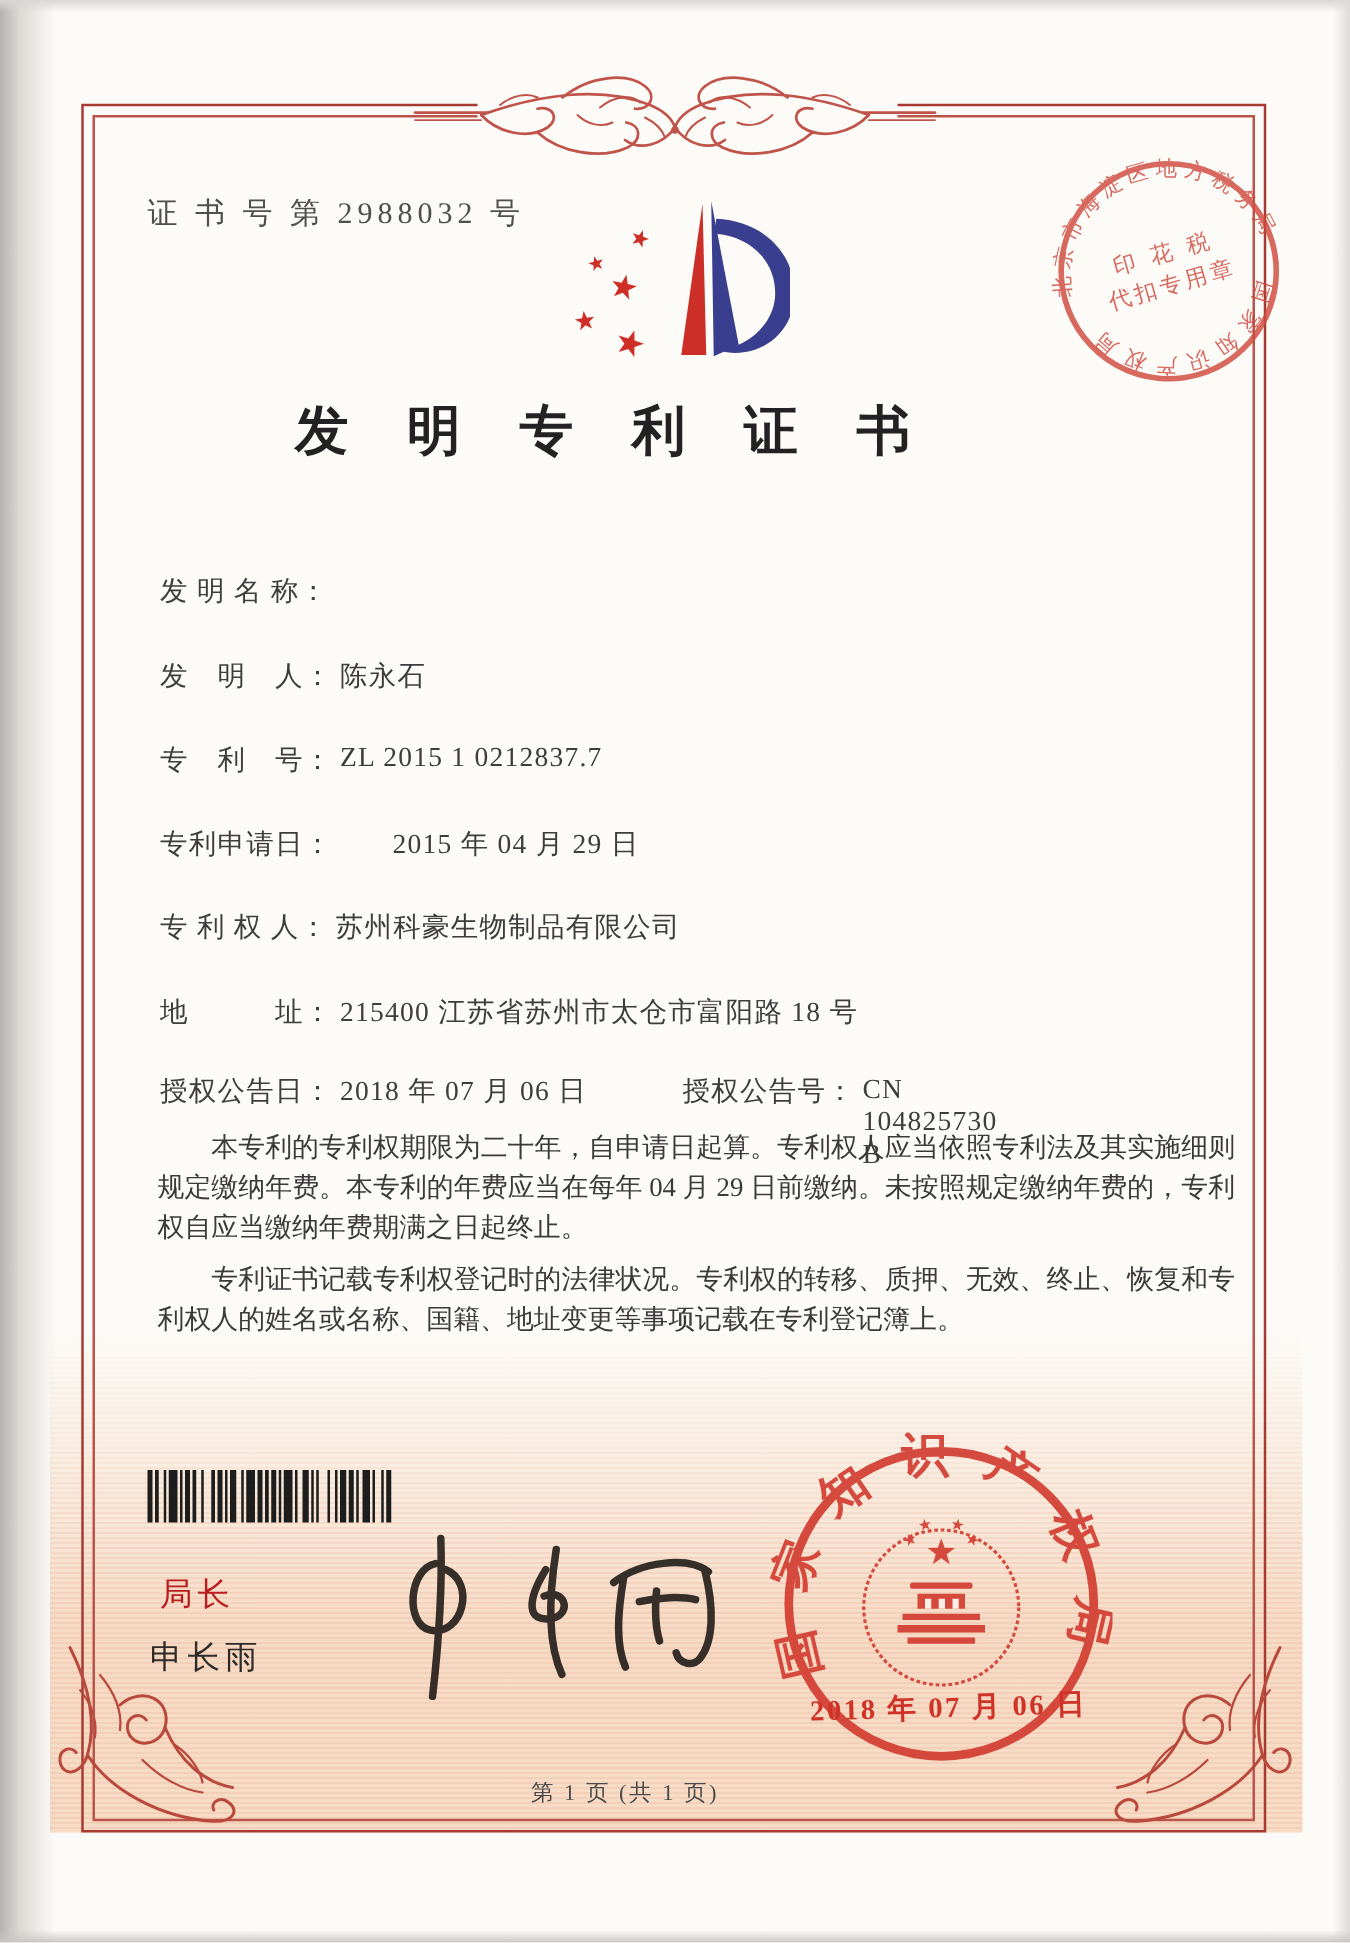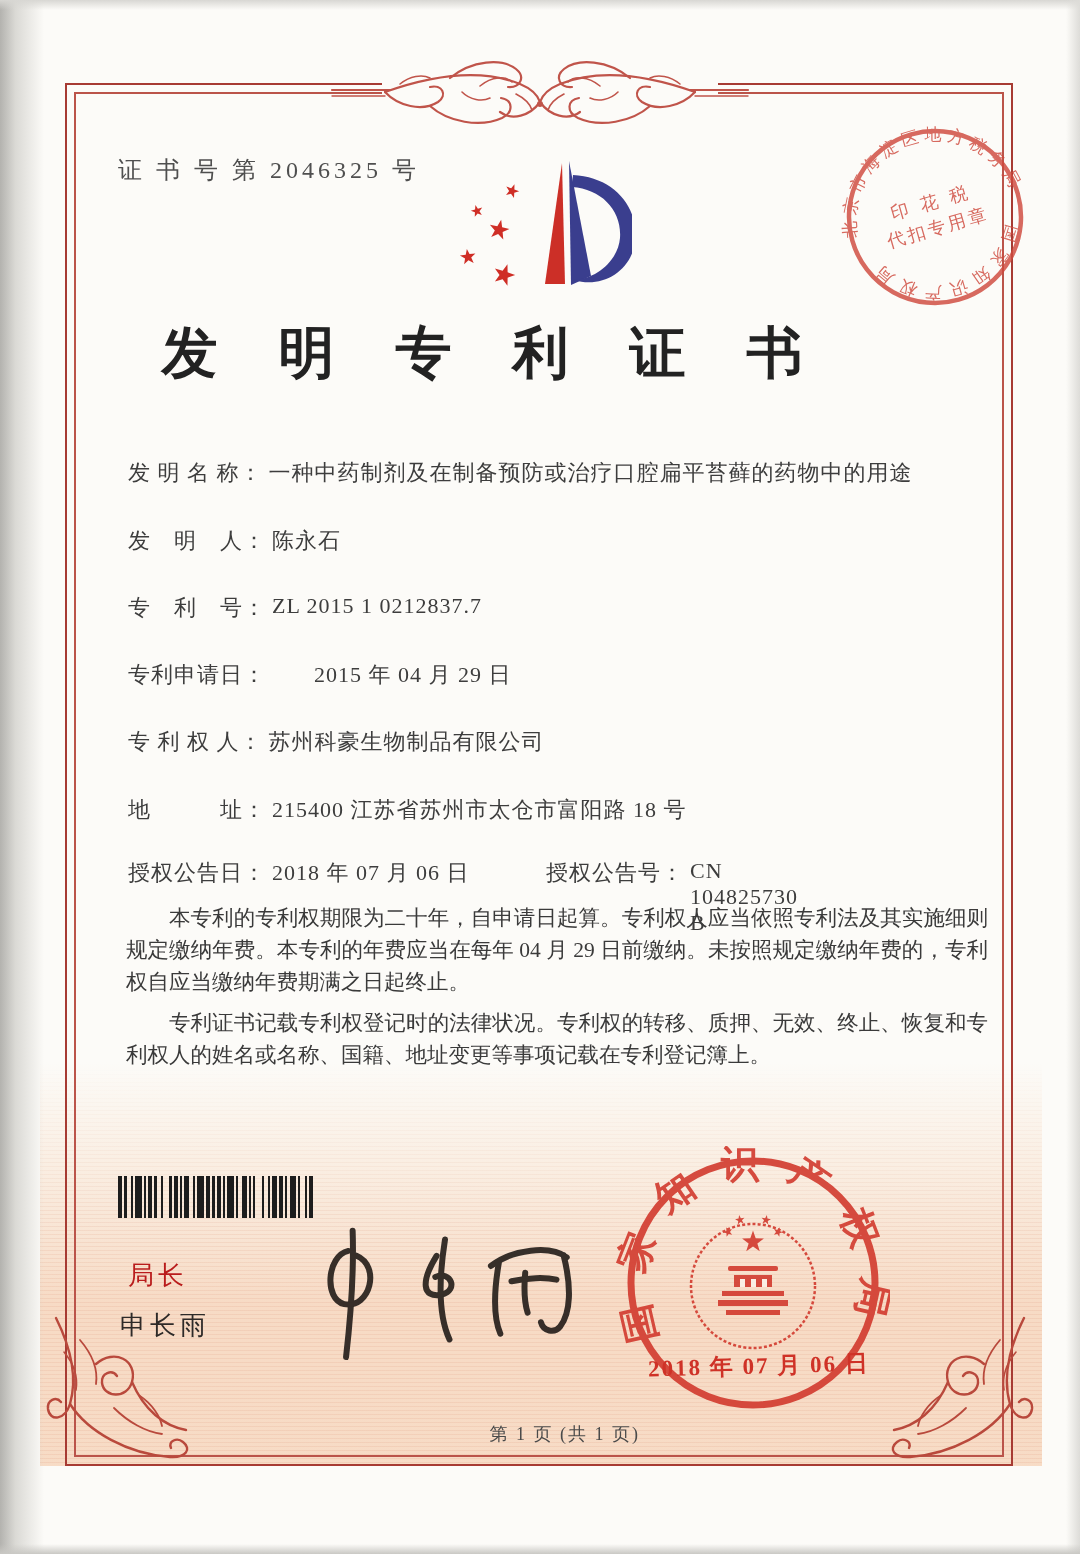--- a/index.html
+++ b/index.html
@@ -27,21 +27,21 @@
     mask-image:linear-gradient(180deg,transparent 0%,black 45%);opacity:.8;}
   
   .frame-outer{position:absolute;left:65px;top:83px;width:948px;height:1383px;
     border:2px solid #a73b33;box-sizing:border-box;}
   .frame-inner{position:absolute;left:74px;top:92px;width:930px;height:1365px;
     border:2px solid #bb544a;box-sizing:border-box;}
   .frame-patch{position:absolute;left:382px;top:76px;width:336px;height:34px;background:#fcfbf8;}
   
   .certno{position:absolute;left:118px;top:154px;font-size:24px;letter-spacing:4px;color:#4f4f4f;}
   .title{position:absolute;left:0;top:316px;width:964px;text-align:center;
-    font-size:56px;font-weight:600;color:#222;letter-spacing:.42em;text-indent:.42em;}
+    font-size:43px;font-weight:600;color:#222;letter-spacing:.42em;text-indent:.42em;}
   .field{position:absolute;left:128px;font-size:22px;display:flex;color:#3d3d3d;}
   .field .lab{white-space:pre;letter-spacing:1px;}
   .field .val{margin-left:6px;letter-spacing:1px;}
   .f1{top:458px;} .f2{top:526px;} .f3{top:593px;} .f4{top:660px;gap:42px;}
   .f5{top:727px;} .f6{top:795px;} .f7{top:858px;}
   .field .second{position:absolute;left:418px;top:0;display:flex;}
   .paras{position:absolute;left:126px;top:902px;width:862px;font-size:21.5px;
     line-height:32px;text-align:justify;color:#3a3a3a;}
   .paras p{margin:0 0 9px 0;text-indent:2em;}
   
@@ -51,21 +51,21 @@
   .signer-title{position:absolute;left:128px;top:1258px;font-family:Liberation Mono, monospace;
     font-size:26px;letter-spacing:4px;color:#b91c1c;}
   .signer-name{position:absolute;left:120px;top:1308px;font-family:"Liberation Sans","DejaVu Sans",sans-serif;
     font-size:26px;letter-spacing:4px;color:#2e2a28;}
   .signature{position:absolute;left:288px;top:1222px;transform:rotate(-2deg);}
   
   .tax-stamp{position:absolute;left:830px;top:112px;transform:rotate(-16deg);opacity:.82;}
   .big-seal{position:absolute;left:616px;top:1146px;opacity:.9;}
   .seal-date{position:absolute;left:648px;top:1350px;width:260px;font-size:23px;color:#cf3227;
     letter-spacing:2px;transform:rotate(-1.5deg);font-weight:600;}
-  .footer-page{position:absolute;left:360px;top:1422px;width:280px;text-align:right;
+  .footer-page{position:absolute;left:360px;top:1422px;width:280px;text-align:center;
     font-size:18px;color:#4a4a4a;letter-spacing:2px;}
   .ornament-top{position:absolute;left:330px;top:42px;}
   .ornament-bl{position:absolute;left:44px;top:1312px;}
   .ornament-br{position:absolute;left:876px;top:1312px;}
   .logo{position:absolute;left:446px;top:153px;}
   svg text{font-family:"Liberation Serif","DejaVu Serif",serif;}
 </style>
 </head>
 <body>
 
@@ -118,21 +118,21 @@
   </svg>
   <svg class="ornament-br" width="160" height="160" viewBox="0 0 160 160">
     <use href="#cornerFlo" transform="translate(160,0) scale(-1,1)"></use>
   </svg>
 
   <div class="scan-left"></div>
   <div class="scan-top"></div>
   <div class="scan-right"></div>
   <div class="scan-bottom"></div>
 
-  <div class="certno">证 书 号 第 2046325 号</div>
+  <div class="certno">证 书 号 第 2988032 号</div>
 
   <svg class="logo" width="186" height="150" viewBox="0 0 186 150">
     <g fill="#cf2e26">
       <use href="#star5" transform="translate(66,38) scale(0.72) rotate(20)"></use>
       <use href="#star5" transform="translate(31,58) scale(0.62) rotate(-15)"></use>
       <use href="#star5" transform="translate(53,77) scale(1.05) rotate(12)"></use>
       <use href="#star5" transform="translate(22,104) scale(0.82) rotate(-8)"></use>
       <use href="#star5" transform="translate(58,122) scale(1.12) rotate(18)"></use>
     </g>
     <polygon points="116,10 99,131 119,131" fill="#cc2f27"></polygon>
@@ -152,21 +152,20 @@
       <textPath href="#taxBotArc" startOffset="50%" text-anchor="middle">国家知识产权局</textPath>
     </text>
     <text x="105" y="96" text-anchor="middle" font-size="18" fill="#cf4a3e" letter-spacing="4">印 花 税</text>
     <text x="105" y="122" text-anchor="middle" font-size="18" fill="#cf4a3e" letter-spacing="3">代扣专用章</text>
   </svg>
 
   <div class="title">发 明 专 利 证 书</div>
 
   <div class="field f1">
     <span class="lab">发 明 名 称：</span>
-    <span class="val">一种中药制剂及在制备预防或治疗口腔扁平苔藓的药物中的用途</span>
   </div>
   <div class="field f2">
     <span class="lab">发　明　人：</span>
     <span class="val">陈永石</span>
   </div>
   <div class="field f3">
     <span class="lab">专　利　号：</span>
     <span class="val">ZL 2015 1 0212837.7</span>
   </div>
   <div class="field f4">

